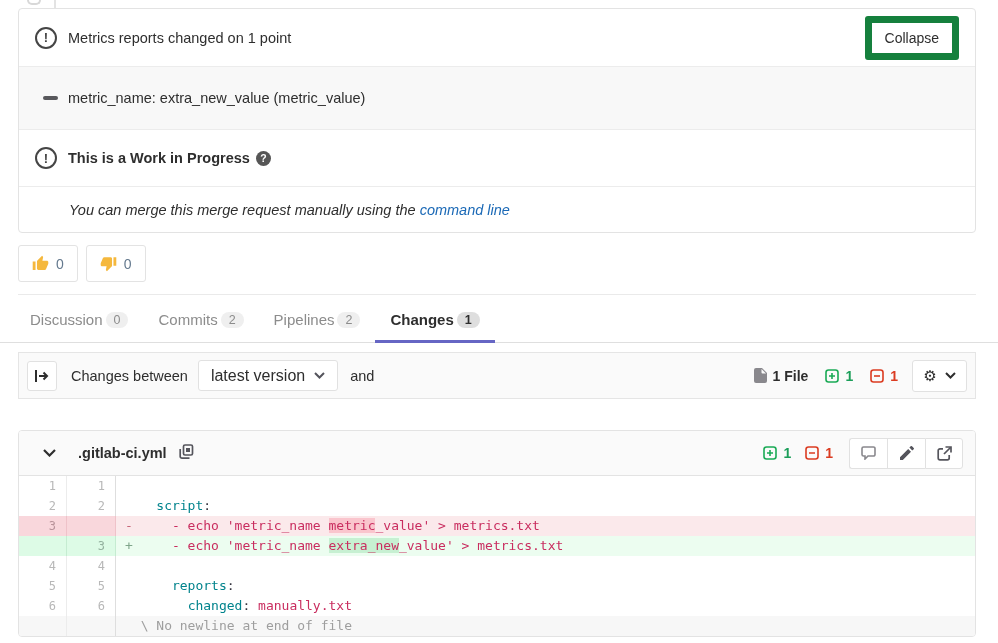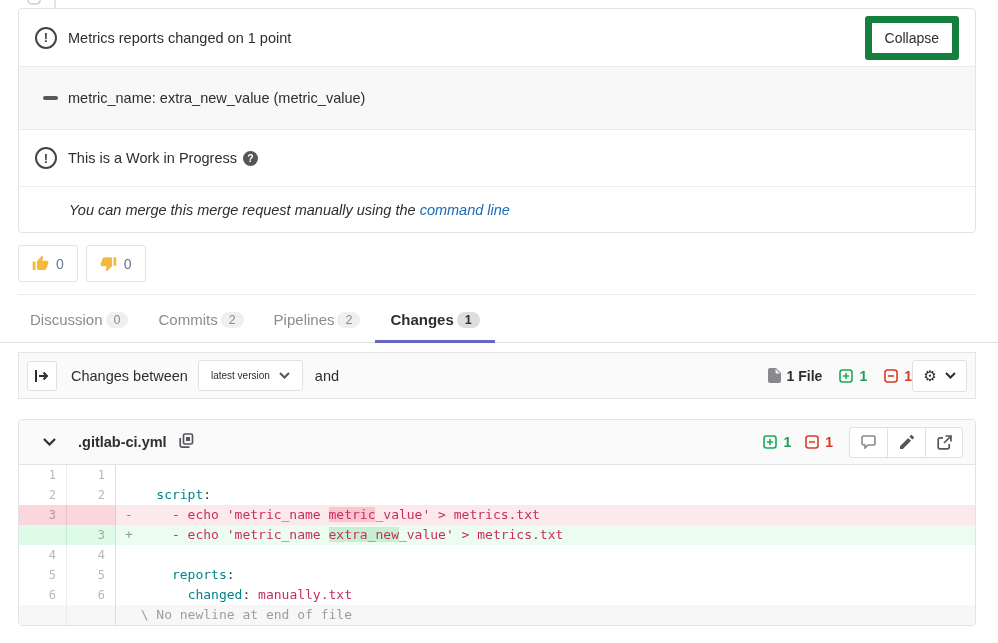--- a/index.html
+++ b/index.html
@@ -15,21 +15,21 @@
   
   .mr-card { left:18px; top:8px; width:958px; border:1px solid #e3e3e3; border-radius:4px; background:#fff; }
   .mr-row { display:flex; align-items:center; padding:0 16px; }
   .row-metrics { height:57px; }
   .row-detail { height:64px; background:#f8f8f8; border-top:1px solid #ececec; border-bottom:1px solid #ececec; padding-left:24px; }
   .row-wip { height:56px; }
   .row-help { height:46px; border-top:1px solid #ececec; padding-left:50px; }
   .excl-icon { width:22px; height:22px; border:2px solid #454545; border-radius:50%; flex:none;
     display:flex; align-items:center; justify-content:center; font-weight:700; font-size:13px; color:#454545; margin-right:11px; }
   .mr-title { font-size:14.5px; }
-  .mr-title.bold { font-weight:400; }
+  .mr-title.bold { font-weight:700; }
   .dash-icon { width:15px; height:4px; background:#58585c; border-radius:2px; margin-right:10px; flex:none; }
   .help-icon { width:15px; height:15px; border-radius:50%; background:#565656; color:#fff; font-size:10.5px;
     font-weight:700; display:inline-flex; align-items:center; justify-content:center; margin-left:6px; vertical-align:-2px; }
   .spacer { flex:1; }
   .btn { background:#fff; border:7px solid #15803d; border-radius:3px; font-size:14px; color:#2e2e2e;
     padding:7px 13px; cursor:pointer; font-family:inherit; }
   .help-text { font-style:italic; font-size:14.5px; }
   .help-text a { color:#1b69b6; text-decoration:none; }
 
   
@@ -50,31 +50,31 @@
   .tab.active .tab-badge { background:#dedede; color:#2e2e2e; }
 
   
   .changes-bar { left:18px; top:352px; width:958px; height:47px; background:#fafafa;
     border:1px solid #e5e5e5; display:flex; align-items:center; padding:0 8px; }
   .icon-btn { background:#fff; border:1px solid #e1e1e1; border-radius:3px; height:30px; display:inline-flex;
     align-items:center; justify-content:center; cursor:pointer; }
   .tree-toggle { width:30px; margin-right:14px; }
   .cb-label { font-size:14.5px; margin-right:10px; }
   .dropdown { display:inline-flex; align-items:center; gap:9px; background:#fff; border:1px solid #e1e1e1;
-    border-radius:3px; height:31px; padding:0 12px; font-size:10px; cursor:pointer; }
+    border-radius:3px; height:31px; padding:0 12px; font-size:16px; cursor:pointer; }
   .and-label { font-size:14.5px; margin:8px 12px; }
-  .stats { display:flex; align-items:center; gap:17px; }
+  .stats { display:flex; align-items:center; gap:17px; margin-right:14px; }
   .stat { display:flex; align-items:center; gap:6px; font-size:14px; font-weight:700; }
   .stat.added { color:#1b9e59; }
   .stat.removed { color:#db3b21; }
   .gear-btn { width:55px; height:32px; gap:8px; }
   .gear-glyph { font-size:15px; color:#2e2e2e; }
 
   
-  .diff-card { left:18px; top:419px; width:958px; border:1px solid #e3e3e3; border-radius:4px; background:#fff; overflow:hidden; }
+  .diff-card { left:18px; top:430px; width:958px; border:1px solid #e3e3e3; border-radius:4px; background:#fff; overflow:hidden; }
   .diff-header { height:45px; background:#fafafa; border-bottom:1px solid #e3e3e3; display:flex; align-items:center; padding:0 12px; }
   .file-name { font-size:14.5px; font-weight:700; margin-left:22px; }
   .copy-btn { margin-left:10px; background:none; border:none; cursor:pointer; padding:2px; }
   .diff-header .stats { margin-right:16px; gap:14px; }
   .btn-group { display:flex; }
   .btn-group .icon-btn { width:38px; height:31px; border-radius:0; border-right-width:0; }
   .btn-group .icon-btn:first-child { border-radius:3px 0 0 3px; }
   .btn-group .icon-btn:last-child { border-radius:0 3px 3px 0; border-right-width:1px; }
 
   .diff-table { font-family:"DejaVu Sans Mono","Liberation Mono",monospace; font-size:13px; }

